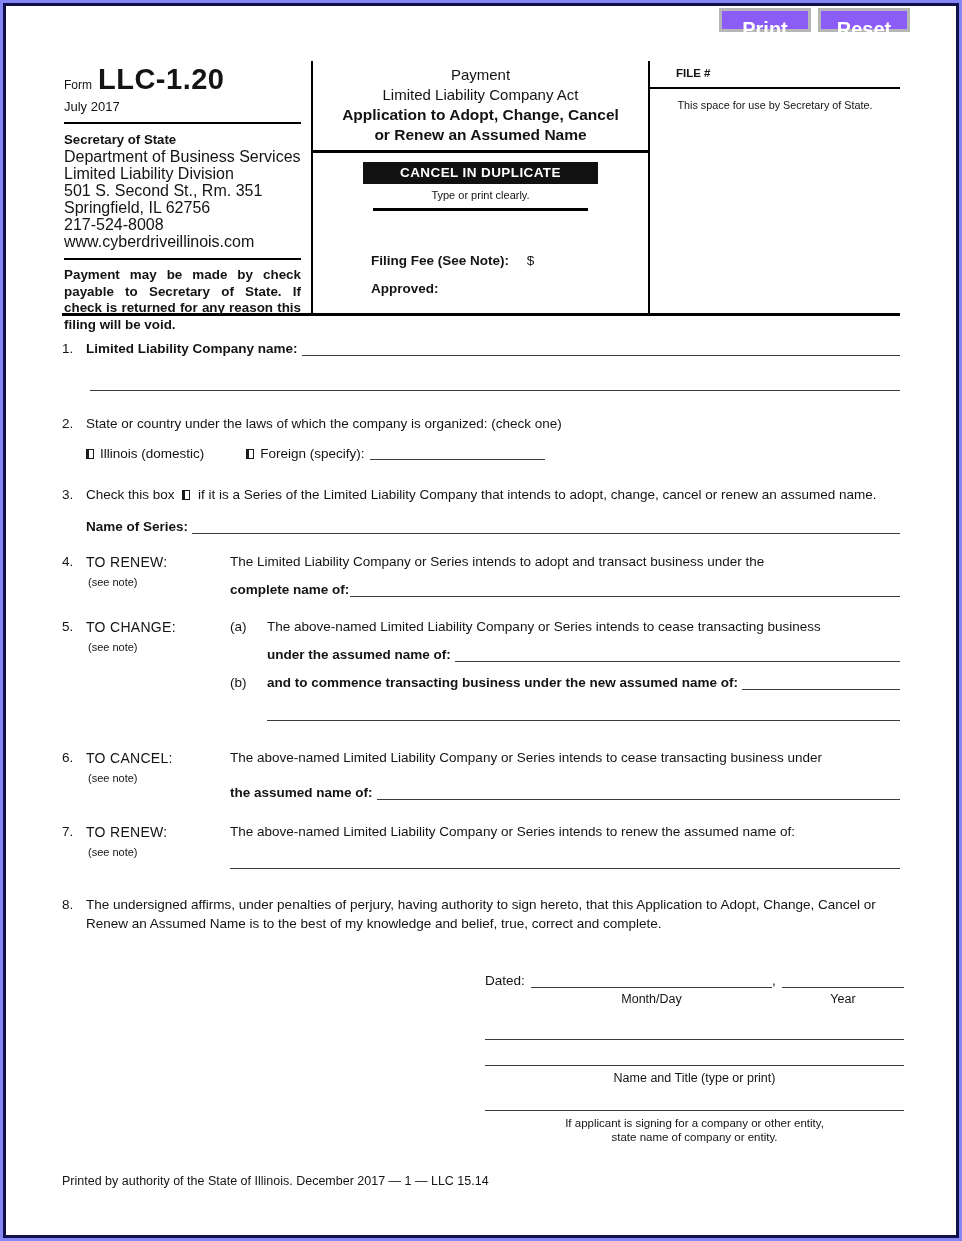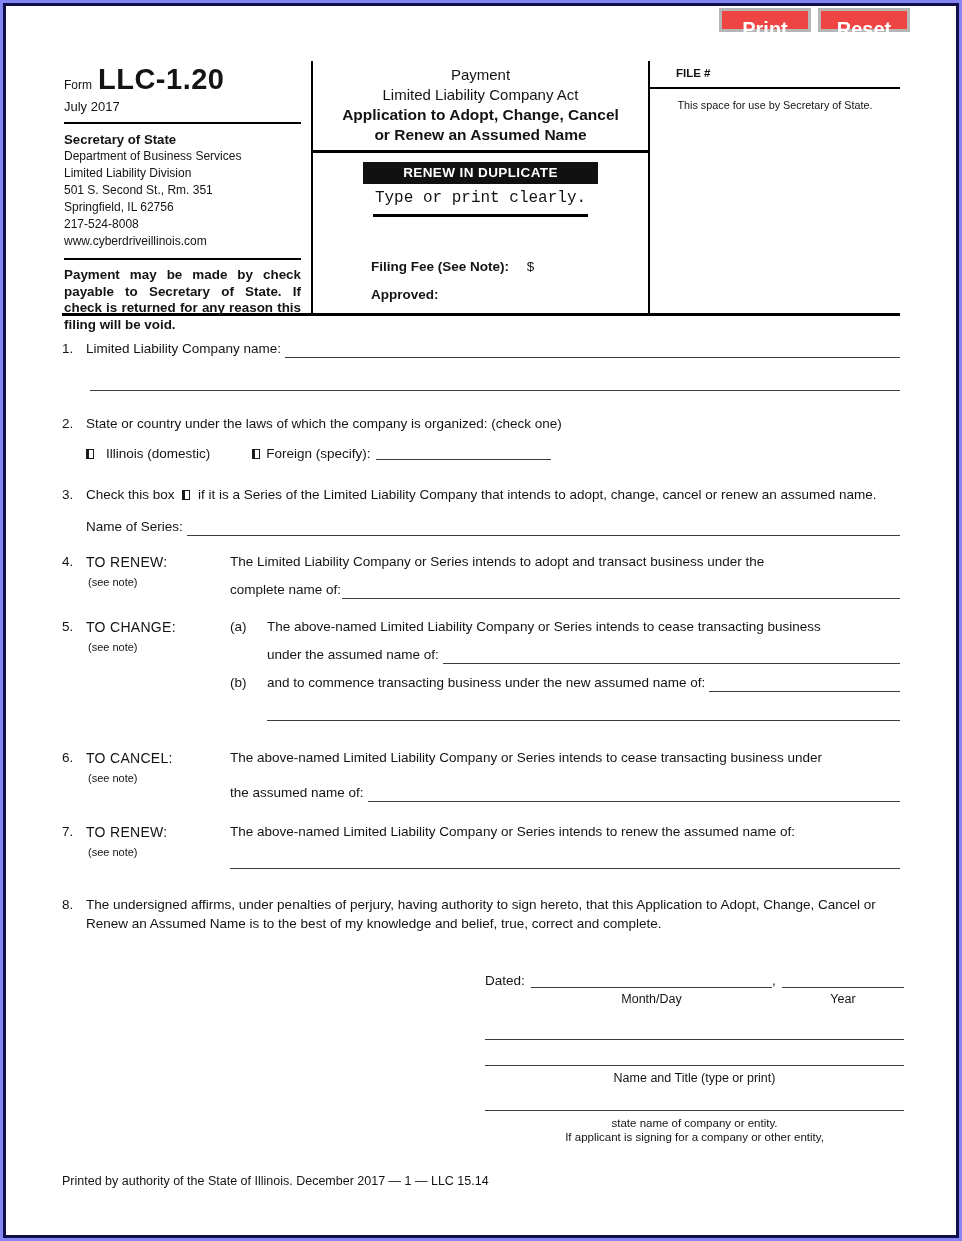--- a/index.html
+++ b/index.html
@@ -15,56 +15,56 @@
     border:3px solid #10104a;
     width:956px; height:1235px;
     position:relative;
     padding:6px 56px 0 56px;
     overflow:hidden;
     color:#141414;
   }
   
   .btn-row { position:absolute; top:2px; right:46px; display:flex; gap:7px; }
   .btn {
-    background:#ef4444; border:3px solid #b6b6b6; color:#ffffff;
+    background:#8b5cf6; border:3px solid #b6b6b6; color:#ffffff;
     font-weight:bold; font-size:20px; font-family:"Liberation Sans",sans-serif;
     padding:4px 15px; min-width:92px; height:24px; text-align:center; cursor:pointer; line-height:28px;
   }
   
   .header { display:flex; margin-top:49px; border-bottom:3px solid #000; height:255px; }
   .h-left  { width:251px; border-right:2px solid #000; padding:2px 10px 0 2px; }
   .h-center{ width:337px; border-right:2px solid #000; text-align:center; }
   .h-right { flex:1; }
   .form-line { display:flex; align-items:baseline; }
   .form-word { font-size:12px; margin-right:6px; }
   .form-num  { font-size:29px; font-weight:bold; letter-spacing:0.5px; }
   .rev { font-size:13px; margin-top:3px; }
   .h-rule { border-top:2px solid #000; margin:8px 0 7px 0; }
   .agency-title { font-weight:bold; font-size:13.2px; line-height:17px; }
-  .agency-line  { font-size:12px; line-height:17px; }
+  .agency-line  { font-size:16px; line-height:17px; }
   .payment { font-weight:bold; font-size:13.4px; line-height:16.5px; text-align:justify; }
   .h-center-top { border-bottom:3px solid #000; padding-top:4px; padding-bottom:5px; }
   .jur  { font-size:15px; line-height:20px; }
   .act  { font-size:15px; line-height:20px; }
   .app-title { font-weight:bold; font-size:15.5px; line-height:20px; }
   .banner { background:#111; color:#fff; font-weight:bold; font-size:13.5px; letter-spacing:0.4px;
             width:235px; margin:9px auto 0 auto; padding:3px 0 4px 0; }
-  .type-print { font-size:16px; margin-top:5px;font-family:Liberation Mono, monospace; }
+  .type-print { font-size:11px; margin-top:5px; }
   .thick-rule { width:215px; border-top:3.5px solid #000; margin:7px auto 0 auto; }
   .fee-block { text-align:left; margin:42px 0 0 58px; font-size:13.5px; }
   .fee-label, .approved-label { font-weight:bold; }
   .fee-cur { margin-left:14px; }
   .approved-row { margin-top:13px; }
   .file-label { font-weight:bold; font-size:11.5px; margin:6px 0 0 26px; }
   .file-rule { border-top:2px solid #000; margin-top:8px; }
   .sos-note { font-size:10.8px; text-align:center; margin-top:10px; }
   
   .item { display:flex; font-size:13.5px; line-height:18px; }
   .num { width:24px; flex:0 0 24px; }
-  .flexline { display:flex; align-items:flex-end; flex:1; }
+  .flexline { display:flex; align-items:center; flex:1;font-weight:bold; }
   .fill { flex:1; border-bottom:1.4px solid #3c3c3c; height:13px; margin-left:4px; }
   .fill-fixed { border-bottom:1.4px solid #3c3c3c; height:13px; }
   .fill-line { border-bottom:1.4px solid #3c3c3c; height:2px; }
   .cb { display:inline-block; width:8px; height:10px; border:1.3px solid #1a1a1a; border-left-width:3.5px; }
   .opt-row { display:flex; align-items:center; margin-top:13px; padding-left:24px; font-size:13.5px; }
   .grid3 { display:flex; }
   .head-col { width:144px; flex:0 0 144px; }
   .head-title { font-size:14px; letter-spacing:0.3px; }
   .see-note { font-size:11px; margin-top:2px; padding-left:2px; }
   .desc-col { flex:1; }
@@ -114,21 +114,21 @@
       <div class="payment">Payment may be made by check payable to Secretary of State. If check is returned for any reason this filing will be void.</div>
     </div>
 
     <div class="h-center">
       <div class="h-center-top">
         <div class="jur">Payment</div>
         <div class="act">Limited Liability Company Act</div>
         <div class="app-title">Application to Adopt, Change, Cancel</div>
         <div class="app-title" style="margin-top:0;">or Renew an Assumed Name</div>
       </div>
-      <div class="banner">RENEW IN DUPLICATE</div>
+      <div class="banner">CANCEL IN DUPLICATE</div>
       <div class="type-print">Type or print clearly.</div>
       <div class="thick-rule"></div>
       <div class="fee-block">
         <div>
           <span class="fee-label">Filing Fee (See Note):</span>
           <span class="fee-cur">$</span>
         </div>
         <div class="approved-row">
           <span class="approved-label">Approved:</span>
         </div>
@@ -150,21 +150,21 @@
     </div>
   </div>
   <div style="margin:31px 0 0 28px;" class="fill-line"></div>
 
   <div class="item" style="margin-top:24px;">
     <div class="num">2.</div>
     <div>State or country under the laws of which the company is organized: (check one)</div>
   </div>
   <div class="opt-row">
     <span class="cb"></span>
-    <span style="margin-left:12px;">Illinois (domestic)</span>
+    <span style="margin-left:6px;">Illinois (domestic)</span>
     <span class="cb" style="margin-left:42px;"></span>
     <span style="margin-left:6px;">Foreign (specify):</span>
     <span class="fill-fixed" style="width:175px; margin-left:5px;"></span>
   </div>
 
   <div class="item" style="margin-top:25px;">
     <div class="num">3.</div>
     <div style="flex:1;">
       <span>Check this box</span>
       <span class="cb" style="margin:0 4px; vertical-align:-1px;"></span>
@@ -268,20 +268,20 @@
       <div>Year</div>
     </div>
 
     <div class="fill-line" style="margin-top:32px;"></div>
 
     <div class="fill-line" style="margin-top:24px;"></div>
     <div class="sig-caption">Name and Title (type or print)</div>
 
     <div class="fill-line" style="margin-top:24px;"></div>
     <div class="sig-caption-sm">
+      <div>If applicant is signing for a company or other entity,</div>
       <div>state name of company or entity.</div>
-      <div>If applicant is signing for a company or other entity,</div>
     </div>
   </div>
 
   <div class="footer">Printed by authority of the State of Illinois. December 2017 — 1 — LLC 15.14</div>
 
 </div>
 
 </body></html>

